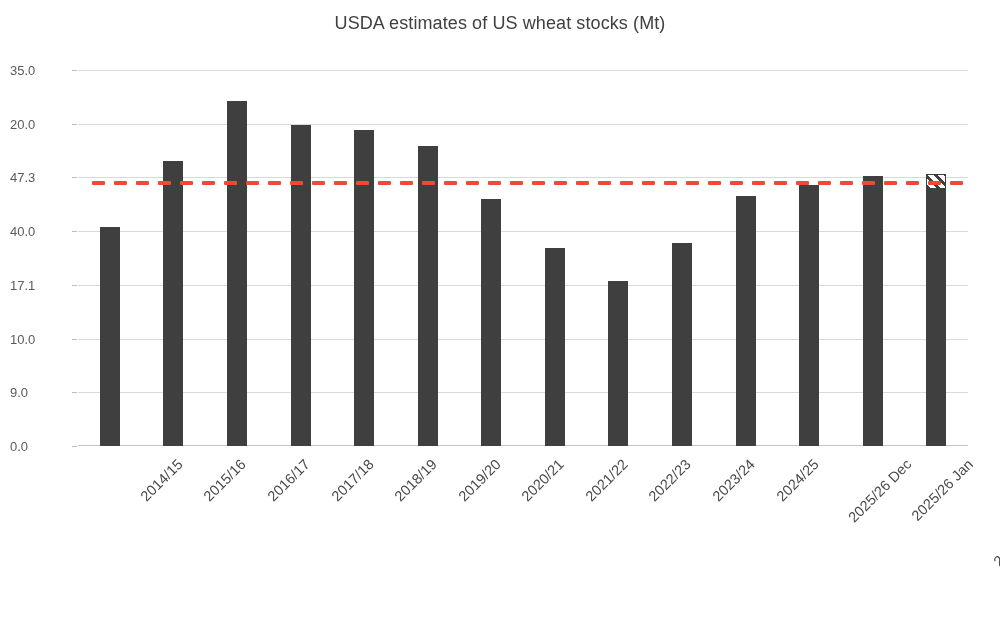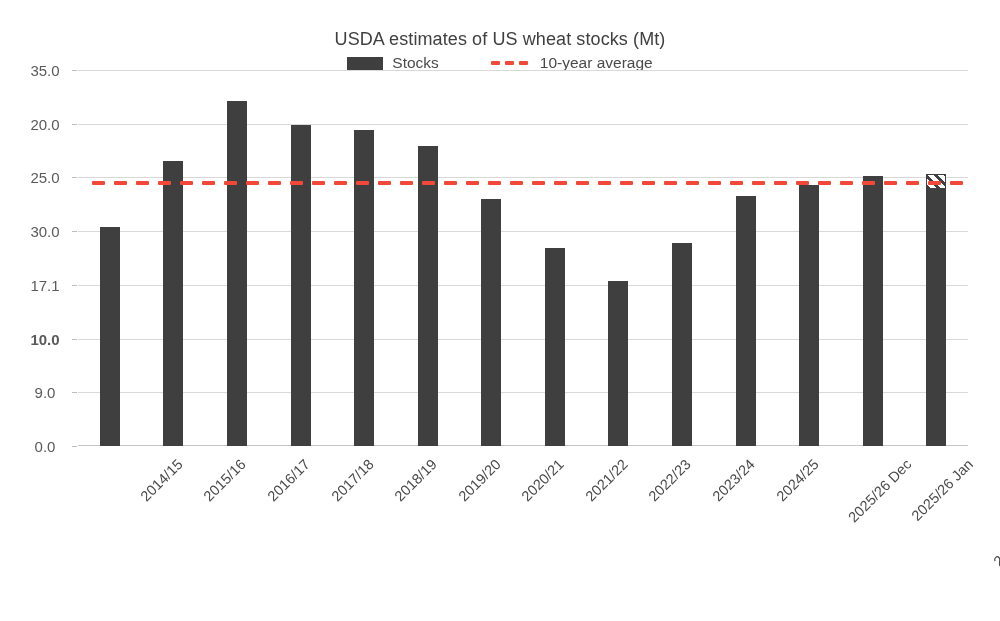--- a/index.html
+++ b/index.html
@@ -21,21 +21,20 @@
   
   .chart-title {
     position: absolute;
     left: 0;
     top: 13px;
     width: 1000px;
     text-align: center;
     font-size: 18px;
     color: #404040;
     letter-spacing: 0.1px;
-    margin-top: 16px;
   }
   
   .legend {
     position: absolute;
     top: 54px;
     left: 0;
     width: 1000px;
     display: flex;
     justify-content: center;
     align-items: center;
@@ -94,24 +93,24 @@
   }
   .tick-mark {
     position: absolute;
     width: 5px;
     height: 1px;
     background: #bdbdbd;
     left: -6px;
   }
   .ylabel {
     position: absolute;
-    right: 0;
+    right: 8px;
     width: 54px;
-    text-align: center;
-    font-size: 15px;
+    text-align: left;
+    font-size: 13px;
     color: #5a5a5a;
     transform: translateY(-50%);
   }
   .ylabels {
     position: absolute;
     left: 12px;
     top: 70px;
     width: 60px;
     height: 376px;
   }
@@ -169,42 +168,28 @@
     text-align: right;
   }
 </style>
 </head>
 <body>
 
 <div id="chart-root">
 
   <div class="chart-title">USDA estimates of US wheat stocks (Mt)</div>
 
-  <div class="legend">
-    <div class="legend-entry">
-      <span class="legend-swatch-bar"></span>
-      <span>Stocks</span>
-    </div>
-    <div class="legend-entry">
-      <span class="legend-swatch-line">
-          <i></i>
-          <i></i>
-          <i></i>
-        </span>
-      <span>10-year average</span>
-    </div>
-  </div>
 
   <div class="ylabels">
       <div class="ylabel" style="top: 0px;">35.0</div>
       <div class="ylabel" style="top: 53.7143px;">20.0</div>
-      <div class="ylabel" style="top: 107.429px;">25.0</div>
-      <div class="ylabel" style="top: 161.143px;">30.0</div>
+      <div class="ylabel" style="top: 107.429px;">47.3</div>
+      <div class="ylabel" style="top: 161.143px;">40.0</div>
       <div class="ylabel" style="top: 214.857px;">17.1</div>
-      <div class="ylabel" style="top: 268.571px; font-weight: bold;">10.0</div>
+      <div class="ylabel" style="top: 268.571px;">10.0</div>
       <div class="ylabel" style="top: 322.286px;">9.0</div>
       <div class="ylabel" style="top: 376px;">0.0</div>
     </div>
 
   <div class="plot">
     <div class="axis-line"></div>
   <div class="gridline" style="top: 0px;"></div>
       <div class="tick-mark" style="top: 0px;"></div>
       <div class="gridline" style="top: 53.7143px;"></div>
       <div class="tick-mark" style="top: 53.7143px;"></div>

